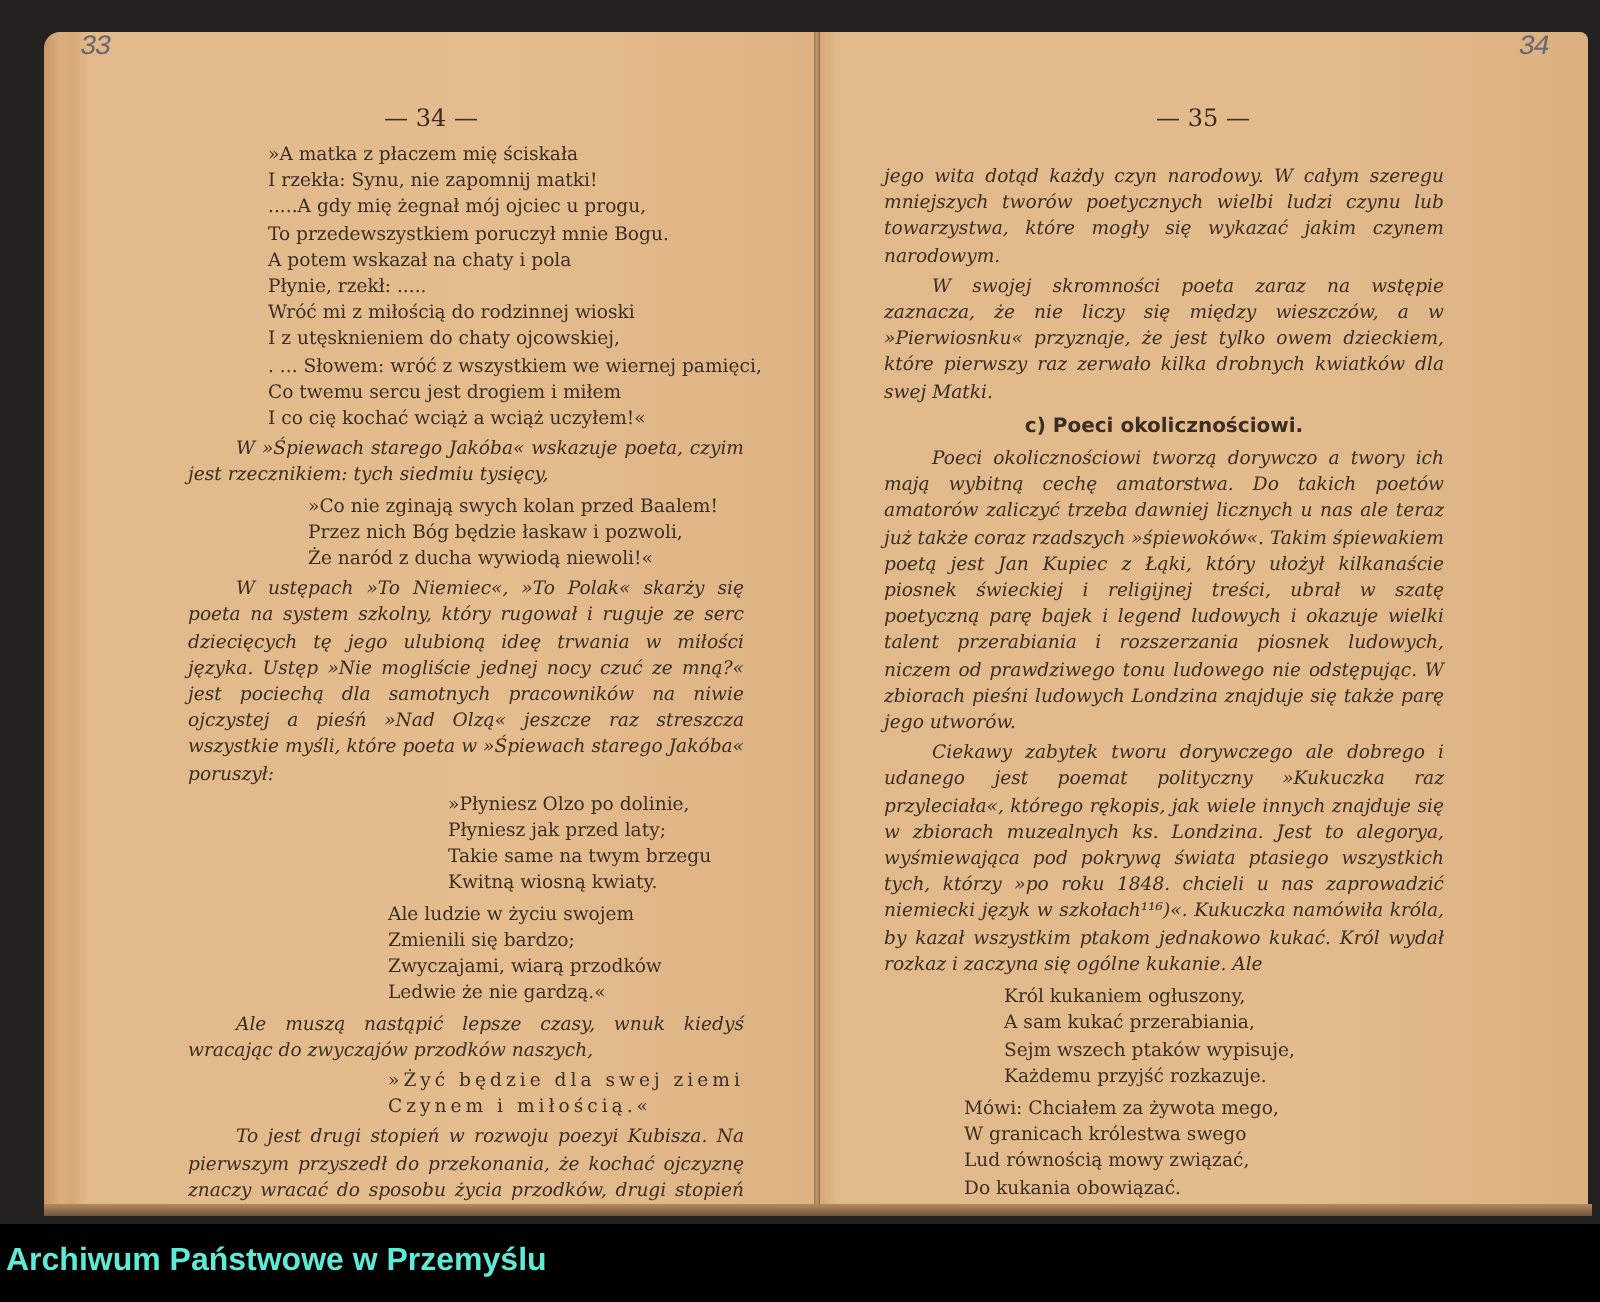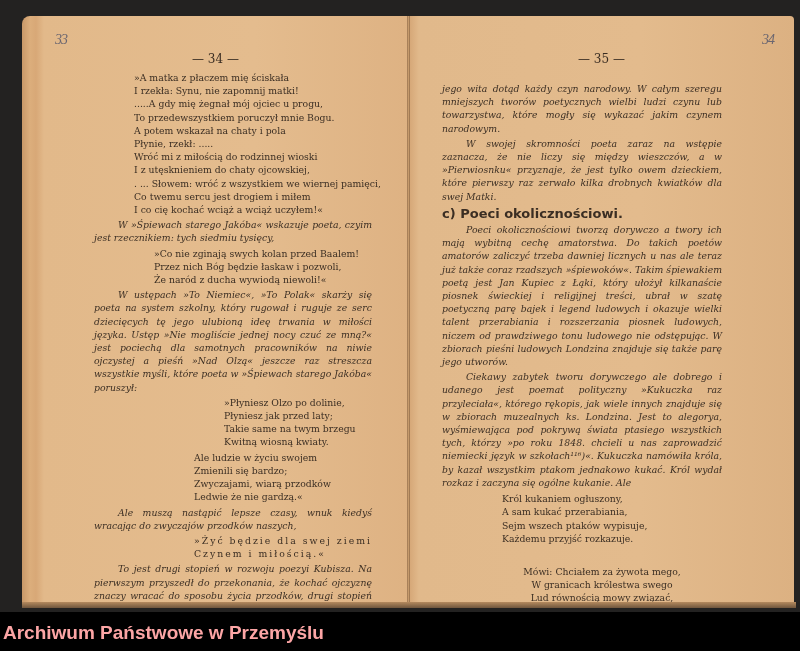--- a/index.html
+++ b/index.html
@@ -31,22 +31,22 @@
   }
   .spine {
     position:absolute; left:385px; top:0; width:3px; height:592px;
     background:linear-gradient(90deg,#9a7450,#c59a6c,#8e6a48);
   }
   .bottom-edge {
     position:absolute; left:0; top:586px; width:774px; height:6px;
     background:linear-gradient(180deg,#b48a5e,#6f563d);
   }
   .archive-number {
-    position:absolute; top:16px; font-family:Liberation Serif, serif;
-    font-size:14px; color:#6b6670; font-style:italic; letter-spacing:-1px;margin-left:15px;
+    position:absolute; top:0; font-family:Liberation Mono, monospace;
+    font-size:14px; color:#6b6670; font-style:italic; letter-spacing:-1px;
   }
   .left .archive-number { left:18px; }
   .right .archive-number { right:20px; }
   .page-number {
     position:absolute; top:36px; left:0; width:100%; text-align:center;
     font-size:12px; color:#3a2d22;
   }
   .text-block {
     position:absolute; font-size:9.3px; line-height:13.2px; color:#3b2e23;
   }
@@ -54,29 +54,29 @@
   .right .text-block { left:33px; width:280px; top:64px; }
   .verse { white-space:pre; }
   .para { text-align:justify; text-indent:24px; margin:2px 0;font-style:italic; }
   .para.noindent { text-indent:0; }
   .indent1 { padding-left:40px; }
   .indent2 { padding-left:60px; }
   .indent4 { padding-left:130px; }
   .indent5 { padding-left:100px; }
   .spaced { letter-spacing:2px; }
   .heading {
-    font-family:"DejaVu Sans", sans-serif;
-    font-weight:bold; font-size:13px; margin:4px 0 3px;
+    text-align:center; font-family:"DejaVu Sans", sans-serif;
+    font-weight:bold; font-size:10px; margin:4px 0 3px;
   }
   .footer-bar {
     position:absolute; left:0; top:612px; width:800px; height:39px; background:#000;
   }
   .footer-title {
     position:absolute; left:3px; top:10px; font-family:"Liberation Sans", sans-serif;
-    font-weight:bold; font-size:19px; color:#fca5a5;
+    font-weight:bold; font-size:16px; color:#5eead4;
   }
 </style>
 </head>
 <body>
 
 <div class="viewer">
   <div class="book">
     <div class="page left">
       <div class="archive-number">33</div>
       <div class="page-number">— 34 —</div>
@@ -130,21 +130,21 @@
         <div class="heading">c) Poeci okolicznościowi.</div>
         <p class="para">Poeci okolicznościowi tworzą dorywczo a twory ich mają wybitną cechę amatorstwa. Do takich poetów amatorów zaliczyć trzeba dawniej licznych u nas ale teraz już także coraz rzadszych »śpiewoków«. Takim śpiewakiem poetą jest Jan Kupiec z Łąki, który ułożył kilkanaście piosnek świeckiej i religijnej treści, ubrał w szatę poetyczną parę bajek i legend ludowych i okazuje wielki talent przerabiania i rozszerzania piosnek ludowych, niczem od prawdziwego tonu ludowego nie odstępując. W zbiorach pieśni ludowych Londzina znajduje się także parę jego utworów.</p>
         <p class="para">Ciekawy zabytek tworu dorywczego ale dobrego i udanego jest poemat polityczny »Kukuczka raz przyleciała«, którego rękopis, jak wiele innych znajduje się w zbiorach muzealnych ks. Londzina. Jest to alegorya, wyśmiewająca pod pokrywą świata ptasiego wszystkich tych, którzy »po roku 1848. chcieli u nas zaprowadzić niemiecki język w szkołach¹¹⁶)«. Kukuczka namówiła króla, by kazał wszystkim ptakom jednakowo kukać. Król wydał rozkaz i zaczyna się ogólne kukanie. Ale</p>
         <div id="right-verses">
             <div class="indent2" style="margin: 3px 0px;">
               <div class="verse">Król kukaniem ogłuszony,</div>
               <div class="verse">A sam kukać przerabiania,</div>
               <div class="verse">Sejm wszech ptaków wypisuje,</div>
               <div class="verse">Każdemu przyjść rozkazuje.</div>
             </div>
-            <div class="indent1" style="margin: 20px 0px; text-align: center;">
+            <div class="indent1" style="margin: 3px 0px;">
               <div class="verse">Mówi: Chciałem za żywota mego,</div>
               <div class="verse">W granicach królestwa swego</div>
               <div class="verse">Lud równością mowy związać,</div>
               <div class="verse">Do kukania obowiązać.</div>
             </div>
             <div class="indent2" style="margin: 3px 0px;">
               <div class="verse">Ale widzę, że tyraństwo</div>
             </div>
           </div>
 

